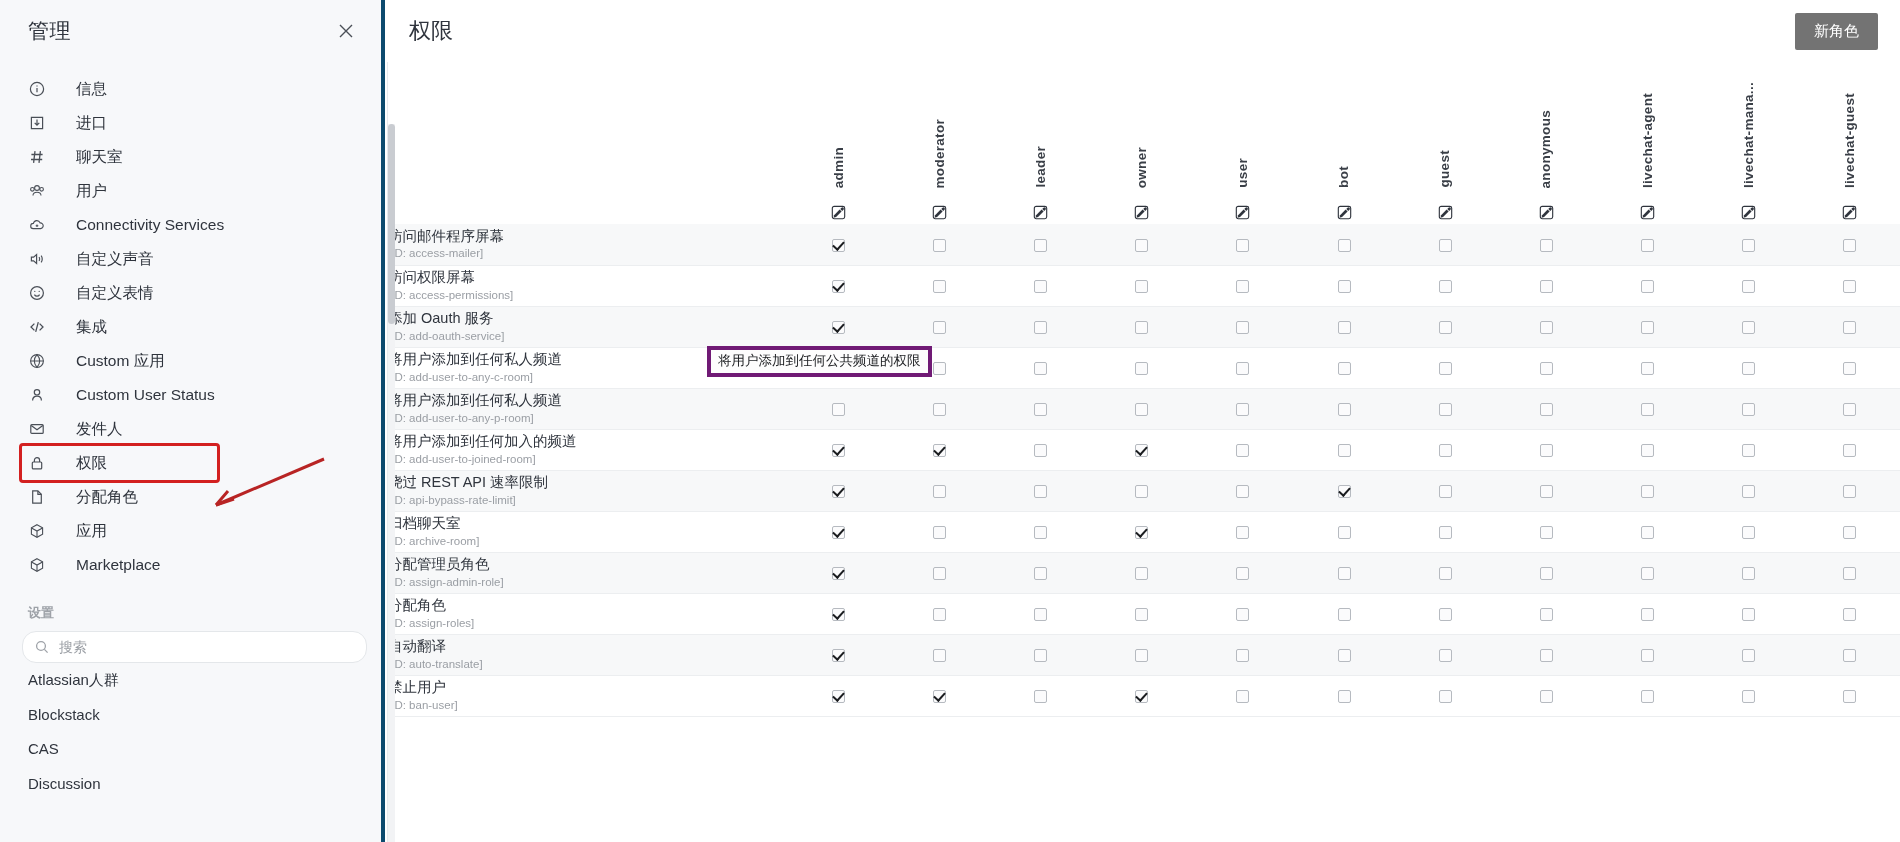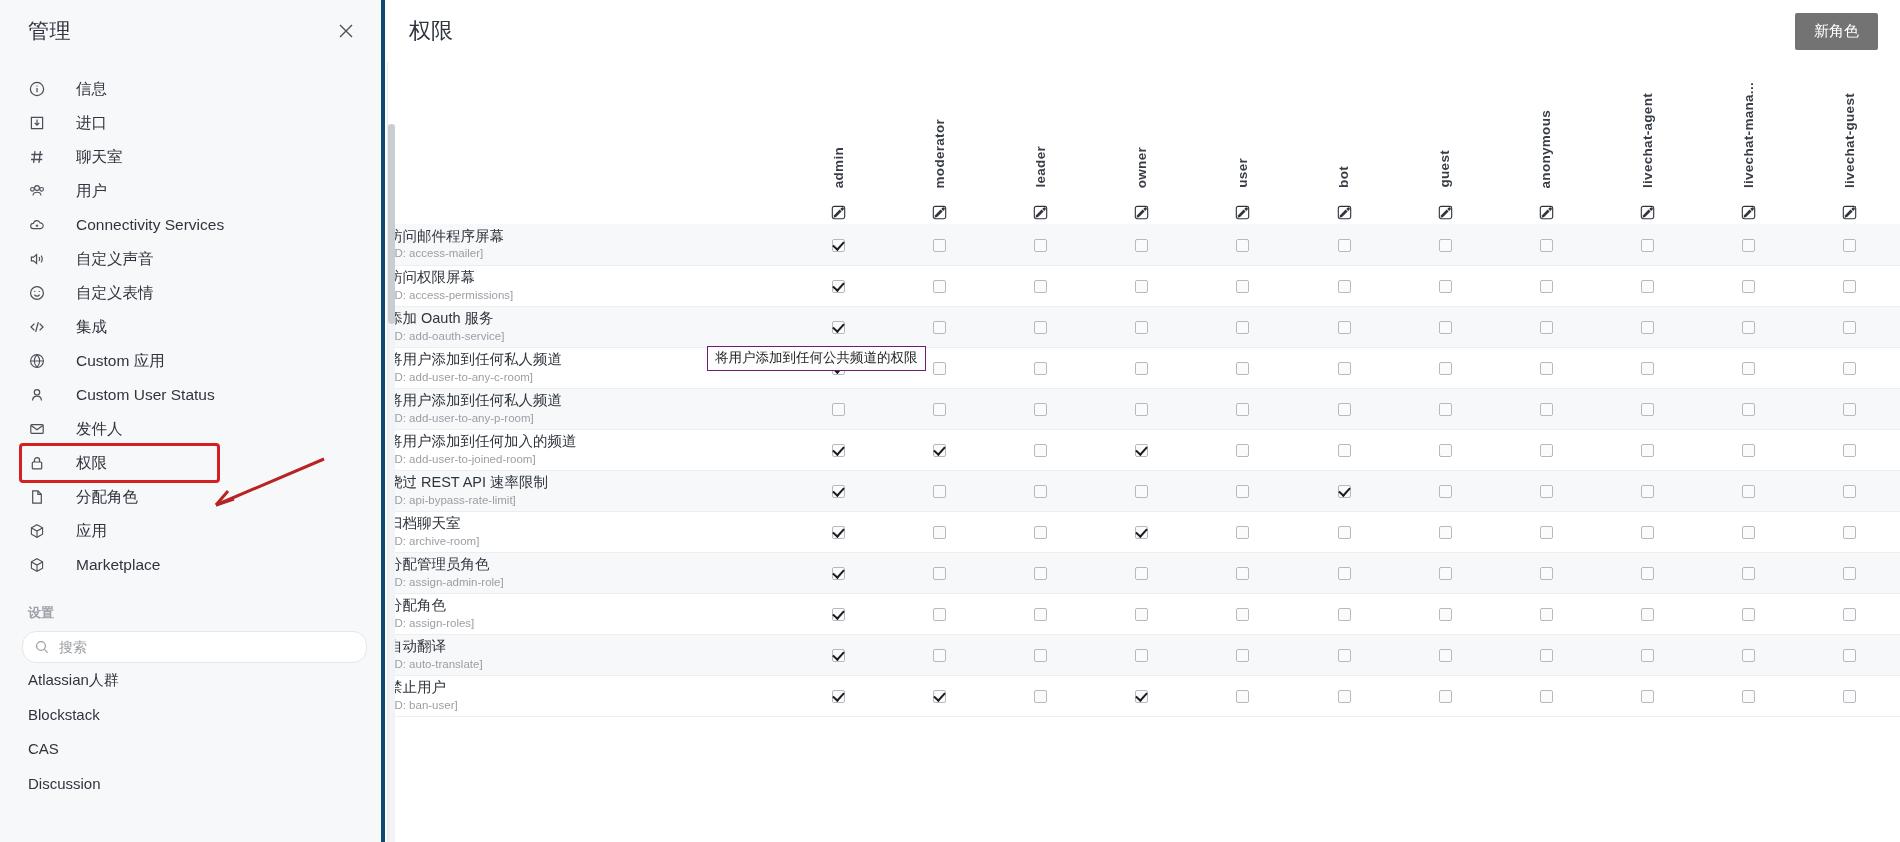--- a/index.html
+++ b/index.html
@@ -222,21 +222,21 @@
     border-width: 0 2px 2px 0;
     transform: rotate(42deg);
   }
 
   
   .tooltip {
     position: absolute;
     left: 322px;
     top: 346px;
     background: #fdfdfd;
-    border: 1px solid #701a75;
+    border: 4px solid #701a75;
     font-size: 13.5px;
     color: #1b1d20;
     padding: 2px 7px 3px 7px;
     white-space: nowrap;
     z-index: 50;
     line-height: 1.35;
   }
 
   
   .vscroll {

